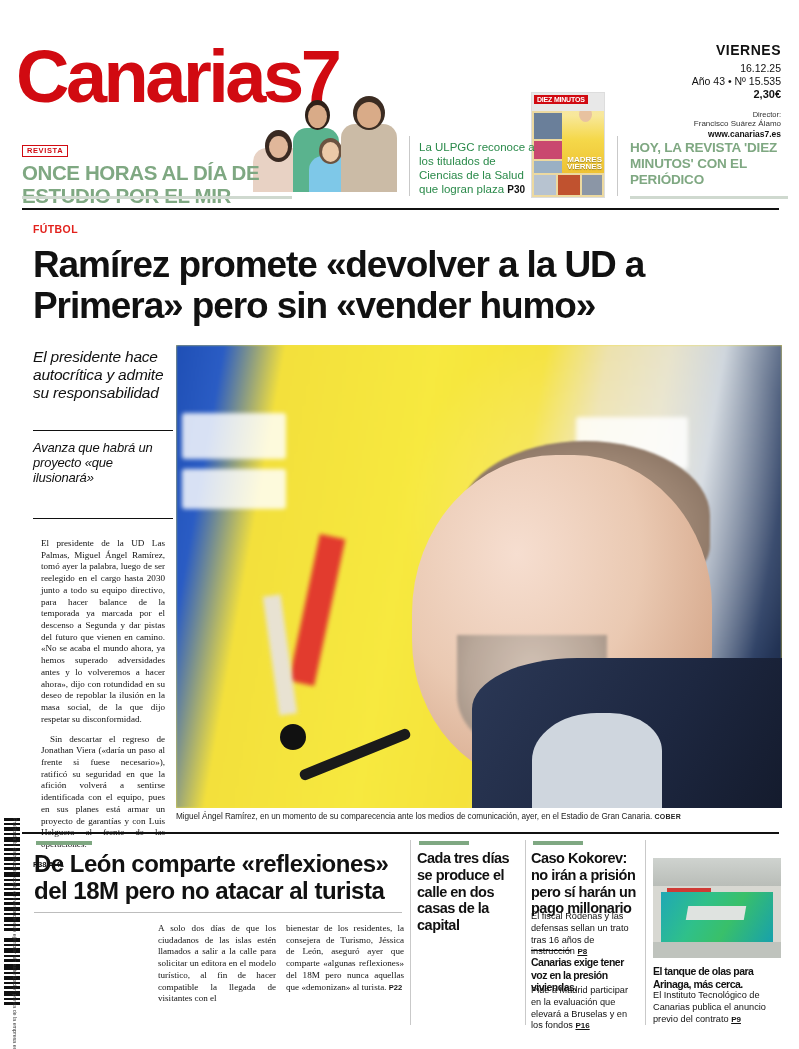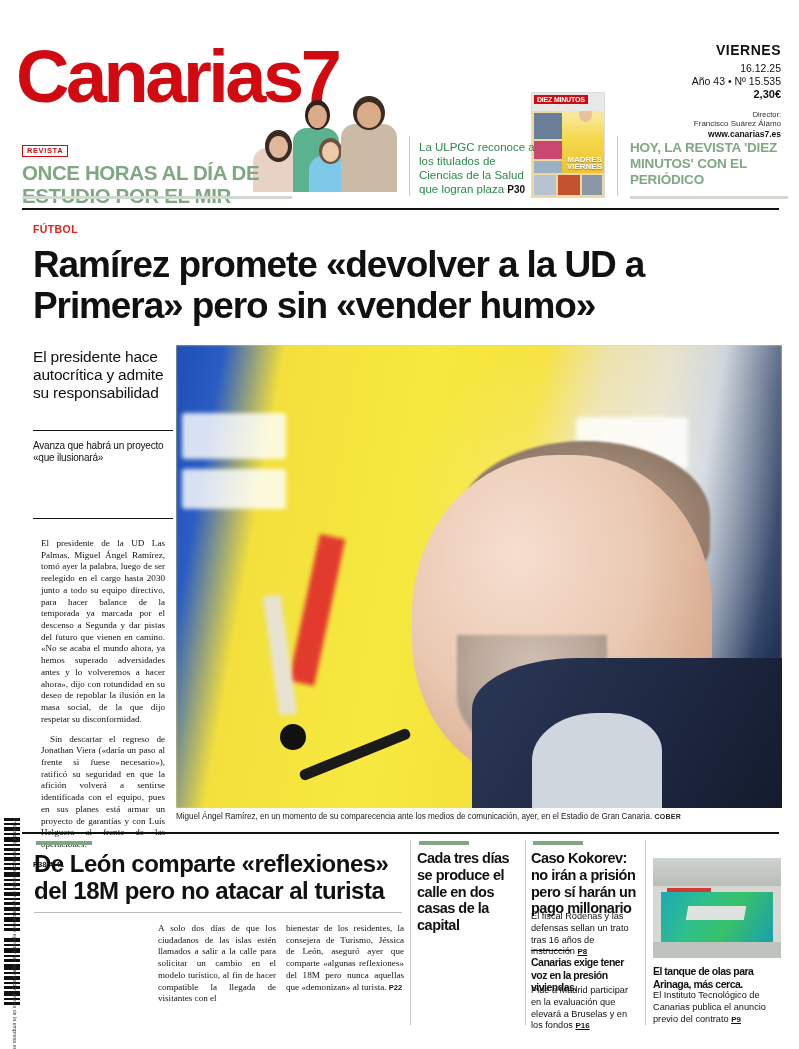--- a/index.html
+++ b/index.html
@@ -49,22 +49,22 @@
   .mag-l{position:absolute;left:0;top:18px;width:32px;height:62px;}
   .mag-cell{position:absolute;}
   .mag-strip{position:absolute;left:0;bottom:0;width:100%;height:24px;}
   .mag-txt{position:absolute;right:2px;bottom:26px;color:#fff;font-weight:bold;font-size:8px;line-height:.95;
            text-align:right;text-shadow:0 1px 1px rgba(0,0,0,.35);}
 
   
   .kicker{font-size:10.5px;font-weight:bold;color:#e2211c;letter-spacing:.4px;}
   .main-head{position:absolute;left:33px;top:245px;width:700px;font-size:37px;line-height:1.1;
              font-weight:bold;letter-spacing:-1.1px;color:#111;}
-  .subhead{width:140px;font-size:15.5px;line-height:1.16;color:#111;letter-spacing:-.2px;}
-  .subhead.small{font-size:10px;}
+  .subhead{width:140px;font-size:15.5px;line-height:1.16;color:#111;letter-spacing:-.2px;font-style:italic;}
+  .subhead.small{font-size:13px;}
 
   .photo{position:absolute;left:176px;top:345px;width:606px;height:463px;overflow:hidden;background:#f2e14a;}
   .ph-bg{position:absolute;inset:0;background:
      radial-gradient(circle at 72% 38%, rgba(255,255,255,.35), rgba(255,255,255,0) 40%),
      linear-gradient(100deg,#1f4fb5 0%,#2a5cc4 7%,#f3e03c 16%,#f7e93f 38%,#f5e23a 54%,#ece0a8 63%,#e7e2c8 72%,#cfd6dd 80%,#2b3e63 92%,#16233f 100%);
      filter:blur(1px);}
   .ph-card{position:absolute;background:rgba(255,255,255,.82);border-radius:3px;filter:blur(2.2px);}
   .ph-flagred{position:absolute;background:#e23b2e;filter:blur(2px);}
   .ph-head{position:absolute;right:70px;top:110px;width:300px;height:330px;border-radius:48% 46% 40% 44%;
            background:radial-gradient(ellipse at 35% 30%,#f6ded0 0%,#eac9b2 45%,#d8ac90 75%,#c09271 100%);}
@@ -219,21 +219,21 @@
     <span>Miguel Ángel Ramírez, en un momento de su comparecencia ante los medios de comunicación, ayer, en el Estadio de Gran Canaria.</span>
     <span class="cred">COBER</span>
   </div>
 
   <div class="hr-dark" style="left:22px;top:832px;width:757px;height:2px;"></div>
 
   <div class="greenbar" style="position:absolute;left:36px;top:841px;width:56px;"></div>
   <div class="bot-head" style="position:absolute;left:34px;top:850px;width:368px;font-size:24px;line-height:1.13;">De León comparte «reflexiones» del 18M pero no atacar al turista</div>
   <div class="hr-light" style="left:34px;top:912px;width:368px;height:1px;"></div>
 
-  <div class="col-body" style="position:absolute;left:158px;top:923px;width:118px;">A solo dos días de que los ciudadanos de las islas estén llamados a salir a la calle para solicitar un cambio en el  modelo turístico, al fin de hacer compatible la llegada de visitantes con el</div>
+  <div class="col-body" style="position:absolute;left:158px;top:923px;width:118px;">A solo dos días de que los ciudadanos de las islas estén llamados a salir a la calle para solicitar un editora en el  modelo turístico, al fin de hacer compatible la llegada de visitantes con el</div>
   <div class="col-body" style="position:absolute;left:286px;top:923px;width:118px;">
     <span>bienestar de los residentes, la consejera de Turismo, Jéssica de León, aseguró ayer que comparte «algunas reflexiones» del 18M pero nunca aquellas que «demonizan» al turista.</span>
     <span class="pg">P22</span>
   </div>
 
   <div class="vsep" style="left:410px;top:840px;height:185px;"></div>
 
   <div class="greenbar" style="position:absolute;left:419px;top:841px;width:50px;"></div>
   <div class="bot-head" style="position:absolute;left:417px;top:850px;width:102px;font-size:14.5px;line-height:1.16;">Cada tres días se produce el calle en dos casas de la capital</div>
 

